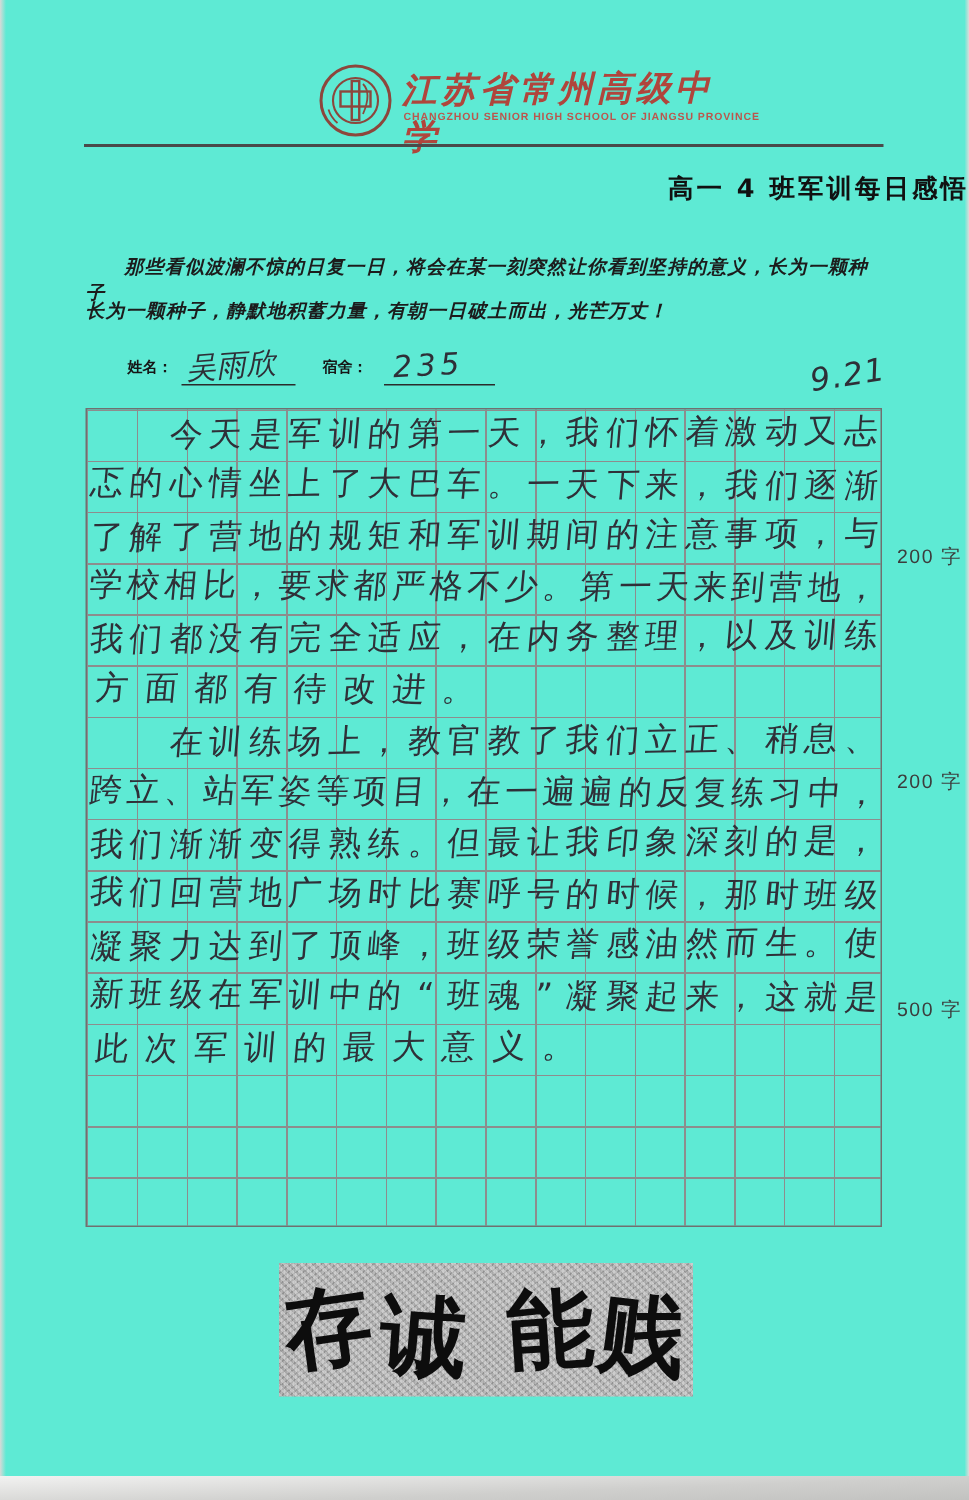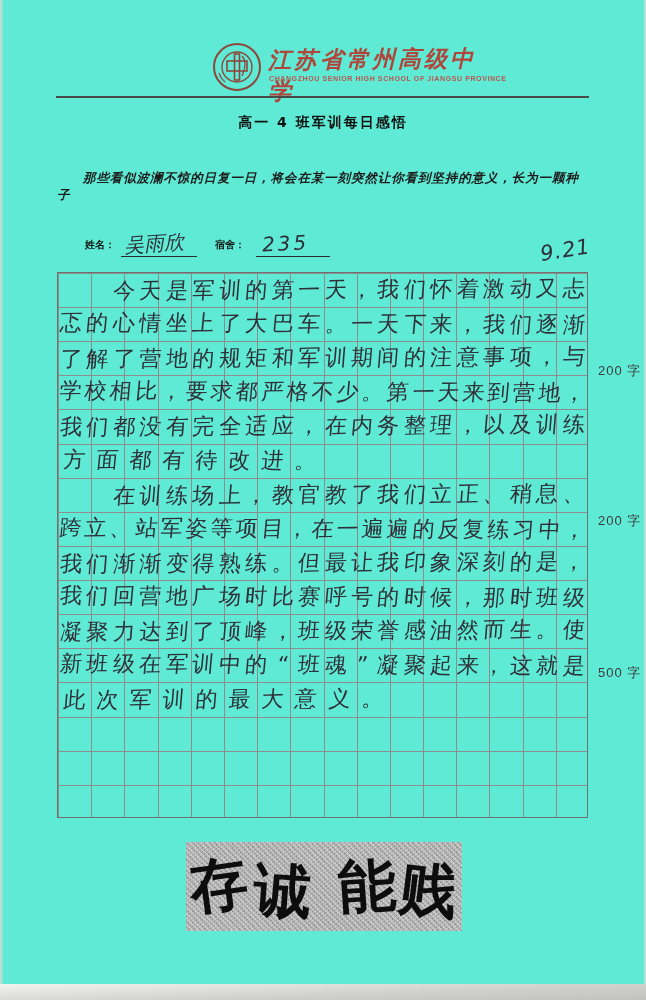--- a/index.html
+++ b/index.html
@@ -9,21 +9,21 @@
   
   #logo{position:absolute;left:212px;top:42px;width:50px;height:50px;}
   #school-cn{position:absolute;left:268px;top:44px;width:230px;font-size:23px;font-weight:bold;
     font-style:italic;letter-spacing:3px;color:#b0453c;font-family:cursive,"DejaVu Sans",sans-serif;
     transform:rotate(-0.5deg);}
   #school-en{position:absolute;left:269px;top:75px;font-size:7px;color:#bb564d;letter-spacing:0.6px;
     filter:blur(0.3px);font-weight:bold;}
   #header-rule{position:absolute;left:56px;top:96px;width:533px;height:0;border-top:2px solid #4a4a4a;}
 
   
-  #doc-title{position:absolute;left:0;top:114px;width:646px;text-align:center;font-size:14px;
+  #doc-title{position:absolute;left:0;top:114px;width:646px;text-align:right;font-size:17px;
     font-weight:bold;color:#111;letter-spacing:2px;font-family:"DejaVu Sans",sans-serif;}
 
   
   .motto{position:absolute;left:57px;width:535px;font-size:12.5px;letter-spacing:0.9px;color:#1c1c1c;
     font-family:cursive,"DejaVu Sans",sans-serif;font-style:italic;font-weight:bold;}
   #motto-1{top:170px;text-indent:26px;}
   #motto-2{top:199px;}
 
   
   .formline{position:absolute;top:238px;font-size:10px;color:#161616;font-weight:bold;}
@@ -91,20 +91,21 @@
     <path d="M30 14 q6 6 0 20" fill="none" stroke="#8d463c" stroke-width="1.2"></path>
     <path d="M7 31 a19 19 0 0 0 6 9" fill="none" stroke="#8d463c" stroke-width="1.2"></path>
   </svg>
   <div id="school-cn">江苏省常州高级中学</div>
   <div id="school-en">CHANGZHOU SENIOR HIGH SCHOOL OF JIANGSU PROVINCE</div>
   <div id="header-rule"></div>
 
   <div id="doc-title">高一 4 班军训每日感悟</div>
 
   <div id="motto-1" class="motto">那些看似波澜不惊的日复一日，将会在某一刻突然让你看到坚持的意义，长为一颗种子</div>
+  <div id="motto-2" class="motto">长为一颗种子，静默地积蓄力量，有朝一日破土而出，光芒万丈！</div>
 
   <div id="name-label" class="formline">姓名：</div>
   <div id="name-value" class="hand">吴雨欣</div>
   <div id="name-line" class="blank-line"></div>
   <div id="dorm-label" class="formline">宿舍：</div>
   <div id="dorm-value" class="hand">235</div>
   <div id="dorm-line" class="blank-line"></div>
   <div id="date-value" class="hand">9.21</div>
 
   <div id="essay-grid">

